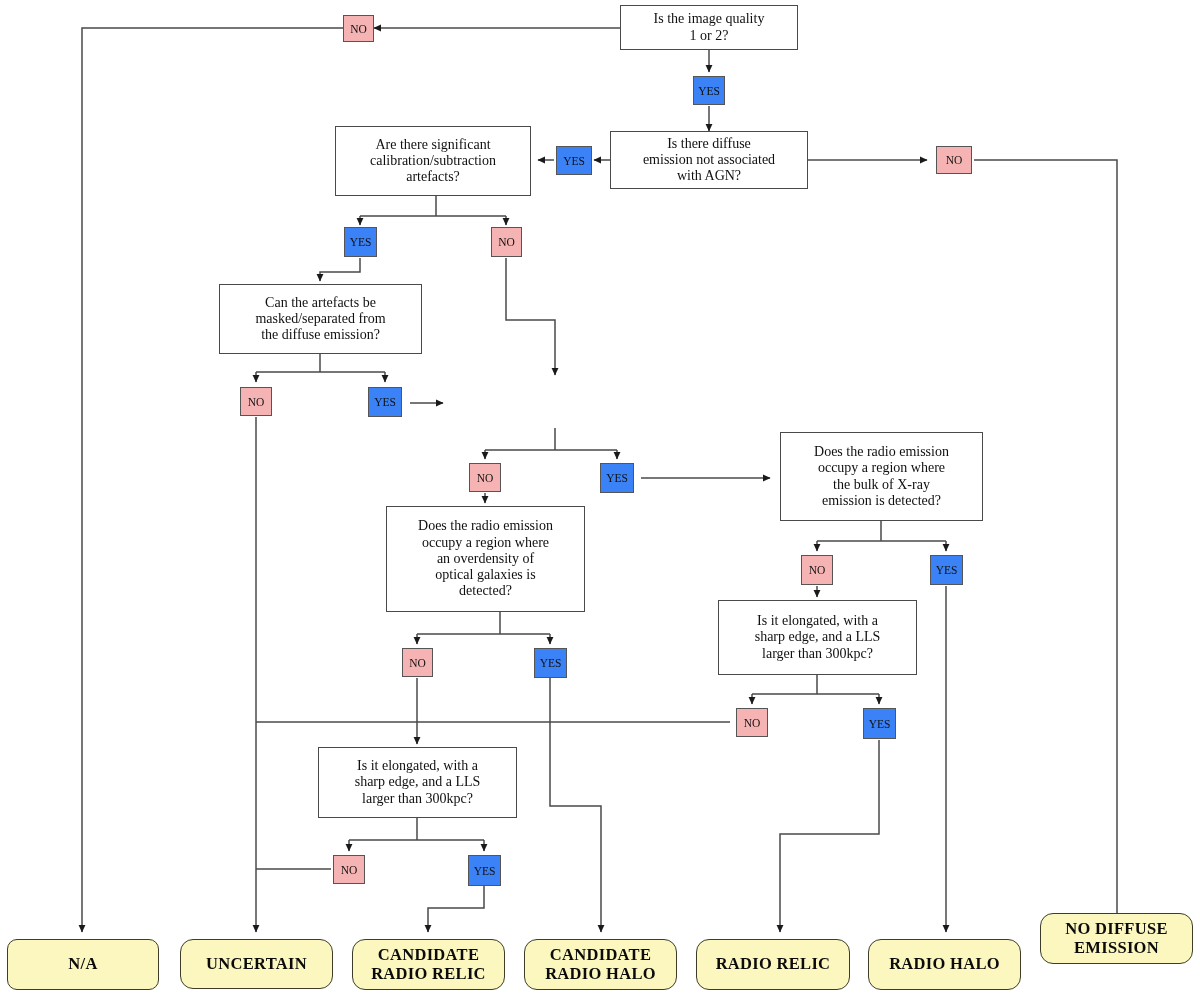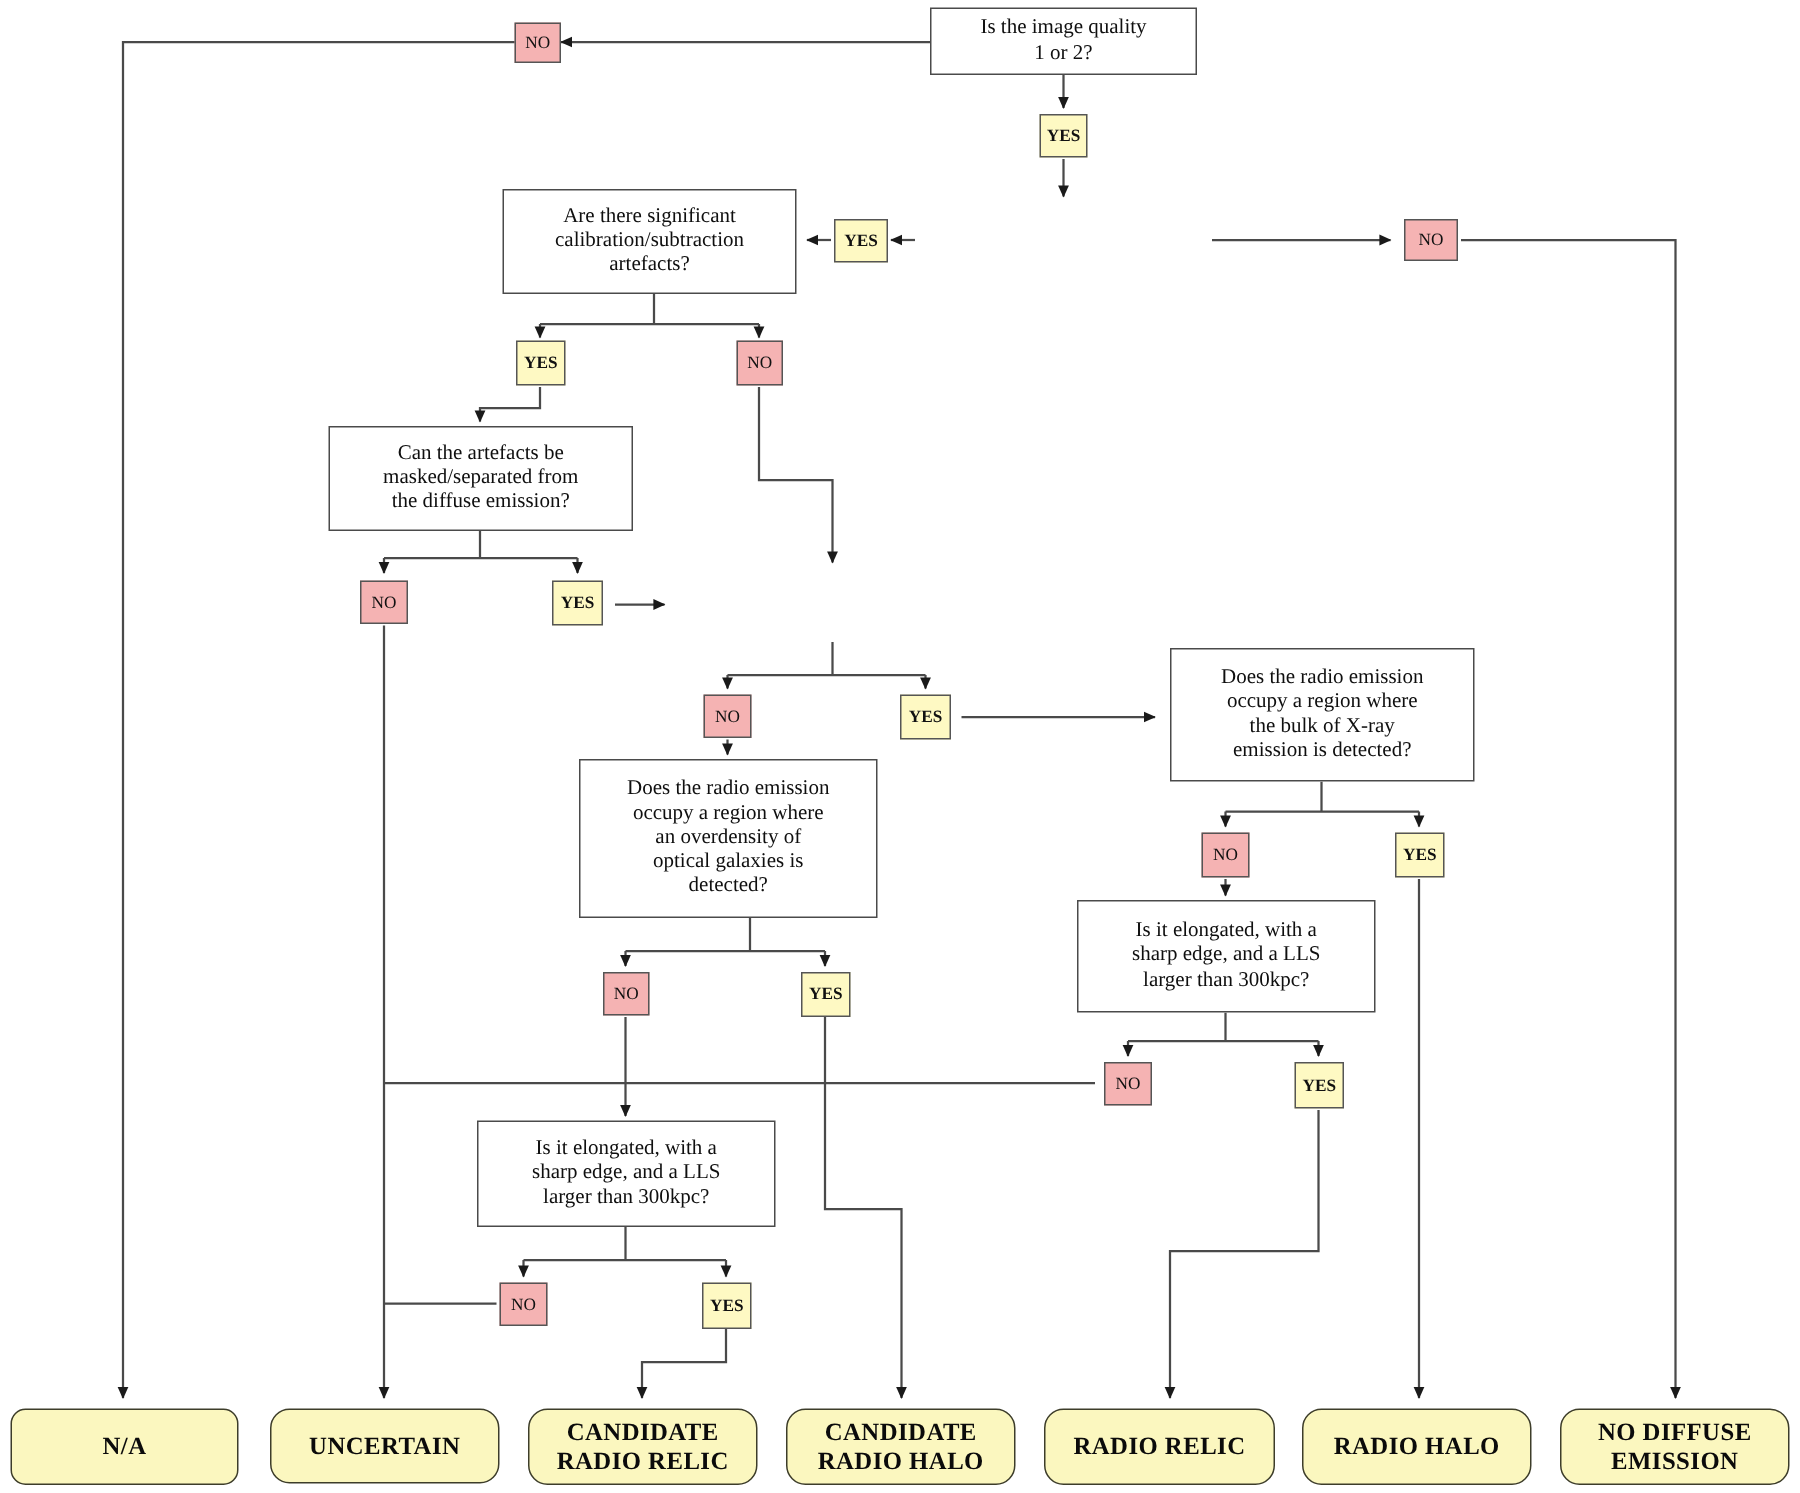--- a/index.html
+++ b/index.html
@@ -6,21 +6,21 @@
   body{font-family:"Liberation Serif", serif;}
   #stage{position:relative;width:1200px;height:995px;background:#fff;overflow:hidden;}
   svg#wires{position:absolute;left:0;top:0;width:1200px;height:995px;}
   .qbox{position:absolute;box-sizing:border-box;background:#ffffff;border:1.6px solid #4a4a4a;
         display:flex;align-items:center;justify-content:center;text-align:center;
         font-family:"Liberation Serif", serif;font-size:14px;line-height:1.16;color:#0f0f0f;
         padding:2px 4px;}
   .tag{position:absolute;box-sizing:border-box;border:1.4px solid #555;
        display:flex;align-items:center;justify-content:center;
        font-family:"Liberation Serif", serif;font-size:11.5px;color:#111;}
-  .tag.yes{background:#fef9c3;font-weight:bold;}
+  .tag.yes{background:#3b82f6;}
   .tag.no{background:#f5b3b3;}
   .term{position:absolute;box-sizing:border-box;background:#fbf7bf;border:1.7px solid #3d3d2a;
         border-radius:13px;display:flex;align-items:center;justify-content:center;text-align:center;
         font-family:"Liberation Serif", serif;font-weight:bold;font-size:16.5px;line-height:1.1;
         color:#0b0b0b;letter-spacing:.3px;padding:2px 6px;}
 </style>
 </head>
 <body>
 
 <div id="stage">
@@ -103,20 +103,25 @@
       <path d="M484,886 L484,908 L428,908 L428,932" marker-end="url(#ah)"></path>
 
     </g>
   </svg>
 
   <div class="qbox" style="left:620px;top:5px;width:178px;height:45px;">
     <span style="white-space:pre-line;">Is the image quality
 1 or 2?</span>
   </div>
 
+  <div class="qbox" style="left:610px;top:131px;width:198px;height:58px;">
+    <span style="white-space:pre-line;">Is there diffuse
+emission not associated
+with AGN?</span>
+  </div>
 
   <div class="qbox" style="left:335px;top:126px;width:196px;height:70px;">
     <span style="white-space:pre-line;">Are there significant
 calibration/subtraction
 artefacts?</span>
   </div>
 
   <div class="qbox" style="left:219px;top:284px;width:203px;height:70px;">
     <span style="white-space:pre-line;">Can the artefacts be
 masked/separated from
@@ -242,18 +247,18 @@
     </div>
 
   <div class="term" style="left:696px;top:939px;width:154px;height:51px;">
     <span style="white-space:pre-line;">RADIO RELIC</span>
     </div>
 
   <div class="term" style="left:868px;top:939px;width:153px;height:51px;">
     <span style="white-space:pre-line;">RADIO HALO</span>
     </div>
 
-  <div class="term" style="left:1040px;top:939px;width:153px;height:51px;">
+  <div class="term" style="left:1040px;top:913px;width:153px;height:51px;">
     <span style="white-space:pre-line;">NO DIFFUSE
 EMISSION</span>
     </div>
 
 </div>
 
 </body></html>

